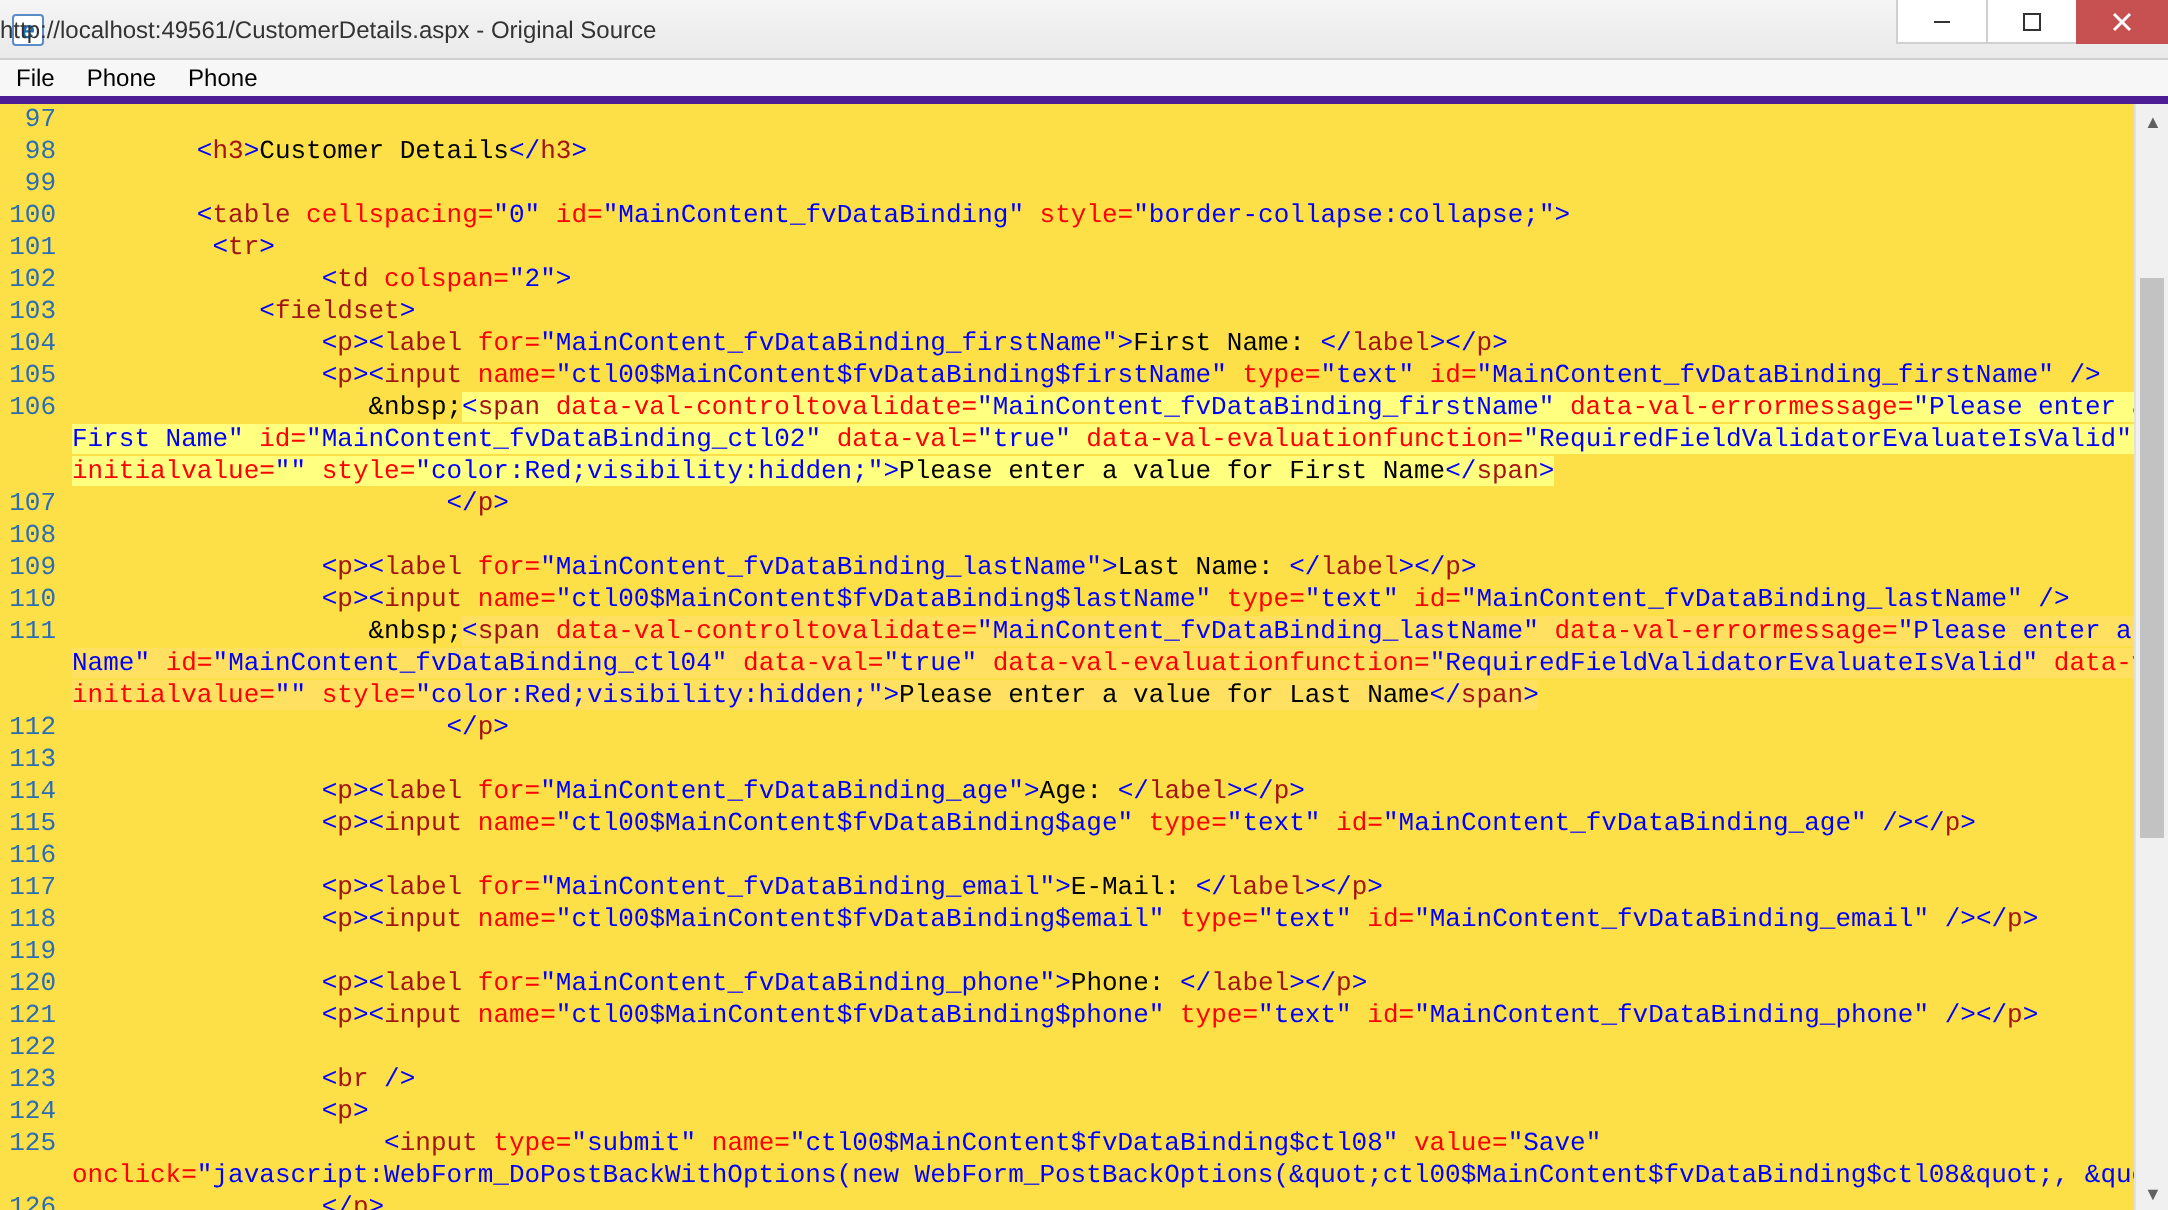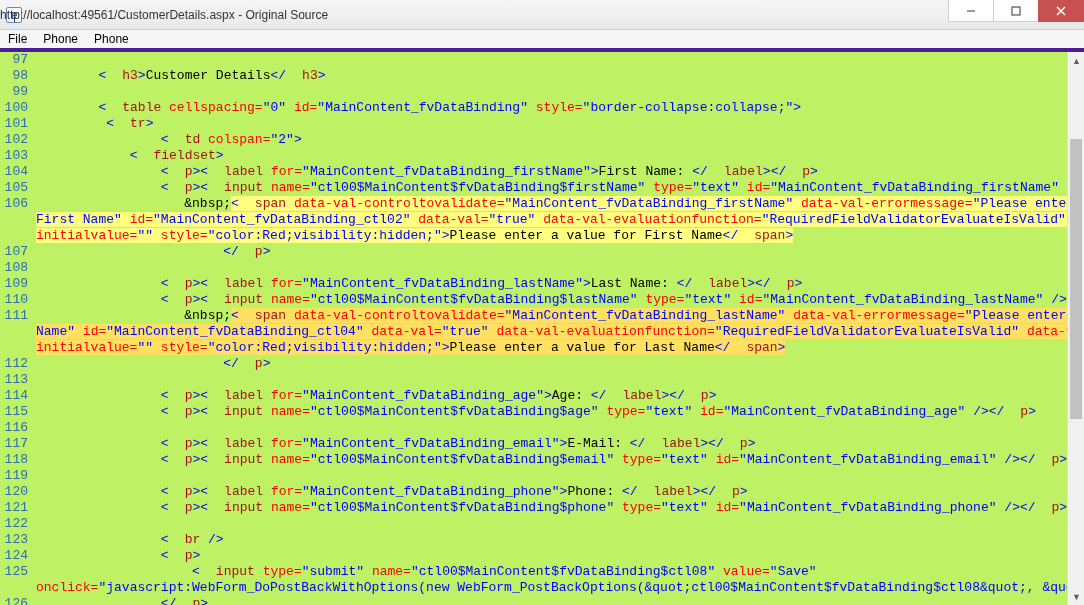--- a/index.html
+++ b/index.html
@@ -66,21 +66,21 @@
   }
   .menu-item {
     padding: 2px 8px;
     cursor: default;
   }
   
   .code-area {
     position: absolute;
     top: 52px; bottom: 0; left: 0; right: 0;
     overflow: hidden;
-    background: #bef264;
+    background: #fde047;
   }
   .scroll-wrap {
     position: absolute;
     top: 0; bottom: 0; left: 0; right: 17px;
     overflow: hidden;
   }
   .code-table {
     font-family: Consolas, "Courier New", monospace;
     font-size: 13px;
     line-height: 16px;
@@ -93,21 +93,21 @@
     padding: 0 6px 0 4px;
     vertical-align: top;
     user-select: none;
     min-width: 34px;
   }
   .code {
     vertical-align: top;
     padding-left: 2px;
   }
   .p-txt { color: #000; }
-  .p-tag { color: #a31515; margin-left: 16px; }
+  .p-tag { color: #a31515; }
   .p-ang { color: #0000ff; }
   .p-attr { color: #ff0000; font-family: Liberation Mono, monospace; }
   .p-val { color: #0000ff; }
   .p-hl { background: #ffff80; }
   .p-hl2 { background: #ffe060; }
   
   .scrollbar {
     position: absolute;
     right: 0; top: 0; bottom: 0;
     width: 17px;

